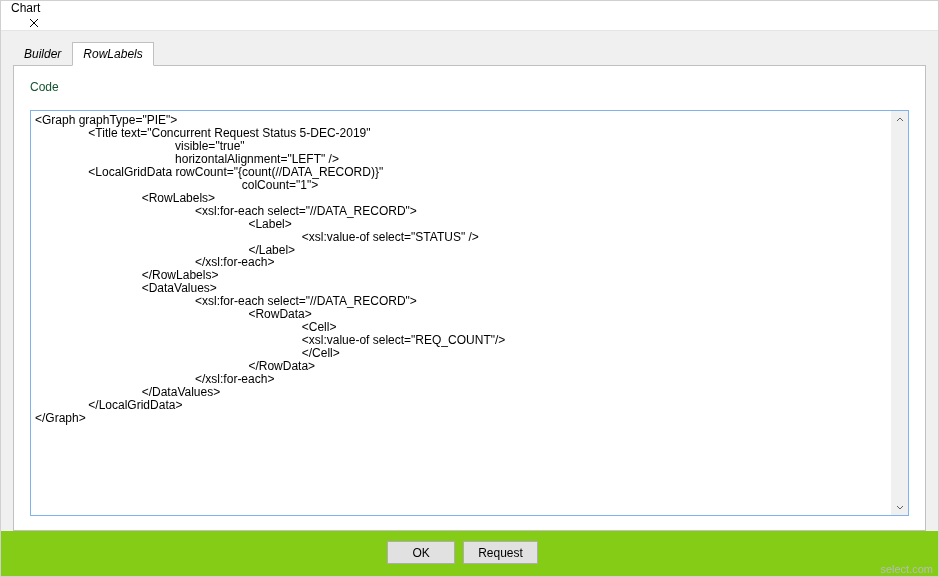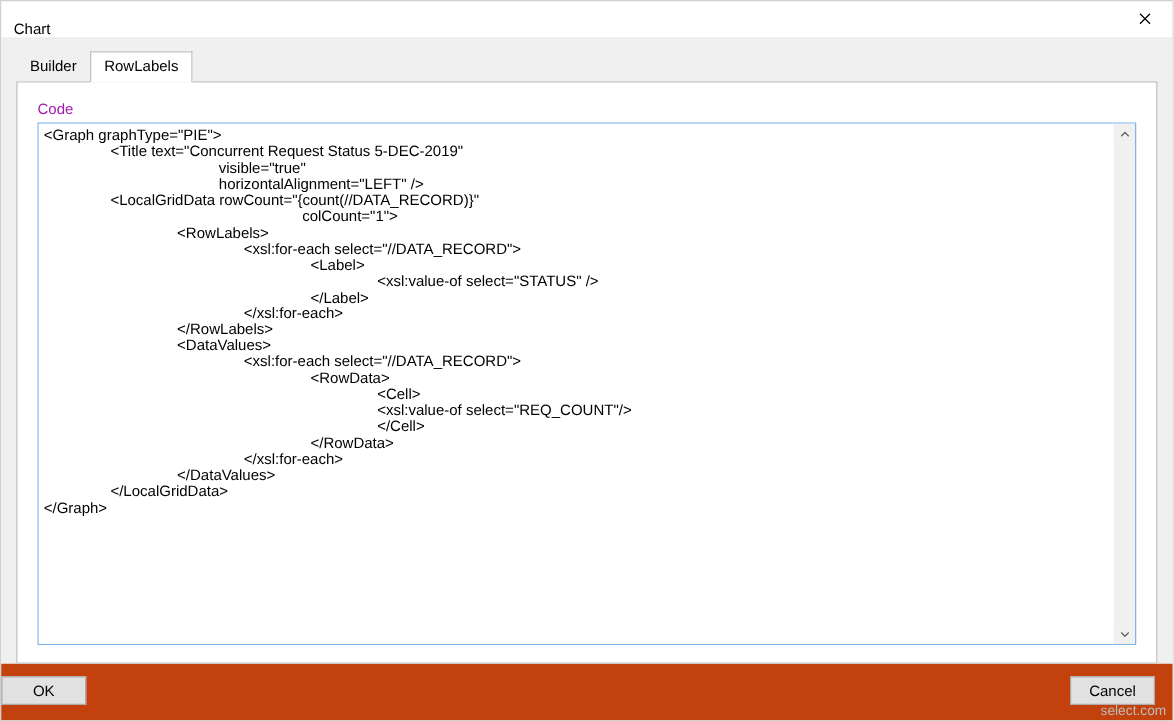--- a/index.html
+++ b/index.html
@@ -19,25 +19,26 @@
     .dialog {
       width: 939px;
       height: 577px;
       background: #fff;
       border: 1px solid #d0d0d0;
       display: flex;
       flex-direction: column;
     }
     .titlebar {
       display: flex;
-      align-items: flex-end;
+      align-items: flex-start;
       justify-content: space-between;
       height: 30px;
       padding: 0 0 0 10px;
       border-bottom: 1px solid #e5e5e5;
+      flex-direction: column;
     }
     .titlebar-title {
       font-size: 12px;
       color: #000;
     }
     .close-btn {
       width: 45px;
       height: 30px;
       display: flex;
       align-items: center;
@@ -50,23 +51,25 @@
     }
     .content-area {
       flex: 1;
       padding: 10px 12px 0 12px;
       display: flex;
       flex-direction: column;
       background: #f0f0f0;
     }
     .tabs-row {
       display: flex;
+      align-items: flex-end;
       height: 24px;
       position: relative;
       z-index: 2;
+      font-style: italic;
     }
     .tab {
       padding: 4px 10px 4px 10px;
       font-size: 12px;
       color: #000;
       background: #f0f0f0;
       border: 1px solid transparent;
       border-bottom: none;
       cursor: pointer;
       margin-right: 0;
@@ -83,22 +86,22 @@
       background: #fff;
       border: 1px solid #c0c0c0;
       padding: 14px 16px 14px 16px;
       display: flex;
       flex-direction: column;
       position: relative;
       z-index: 1;
     }
     .code-label {
       font-size: 12px;
-      color: #a21caf;
-      margin-bottom: 4px;
+      color: #14532d;
+      margin-bottom: 16px;
     }
     .code-box-wrap {
       flex: 1;
       position: relative;
       border: 1px solid #7eb4ea;
       background: #fff;
       display: flex;
     }
     .code-box {
       flex: 1;
@@ -128,25 +131,25 @@
       align-items: center;
       justify-content: center;
       background: #f0f0f0;
     }
     .scroll-btn svg {
       width: 8px;
       height: 8px;
     }
     .button-row {
       display: flex;
-      justify-content: space-between;
+      justify-content: center;
       align-items: center;
       padding: 10px 14px 12px 0;
       gap: 8px;
-      background: #c2410c;
+      background: #84cc16;
     }
     .btn {
       min-width: 68px;
       height: 23px;
       background: #e1e1e1;
       border: 1px solid #adadad;
       font-size: 12px;
       color: #000;
       cursor: pointer;
       padding: 0 14px;
@@ -218,17 +221,17 @@
                 <path d="M1 3 L4 6 L7 3" stroke="#606060" stroke-width="1" fill="none"></path>
               </svg>
           </div>
         </div>
       </div>
     </div>
   </div>
 
   <div class="button-row">
     <button class="btn">OK</button>
-    <button class="btn">Cancel</button>
+    <button class="btn">Request</button>
   </div>
 </div>
 
 <div class="watermark">select.com</div>
 
 </body></html>

